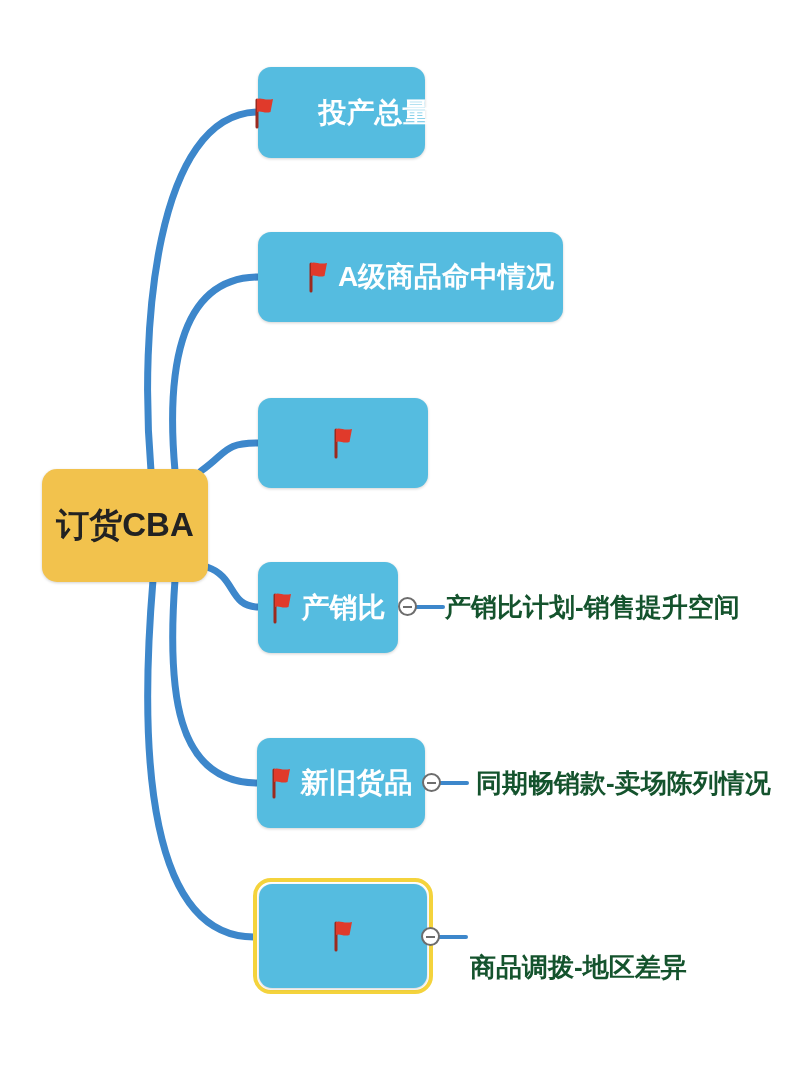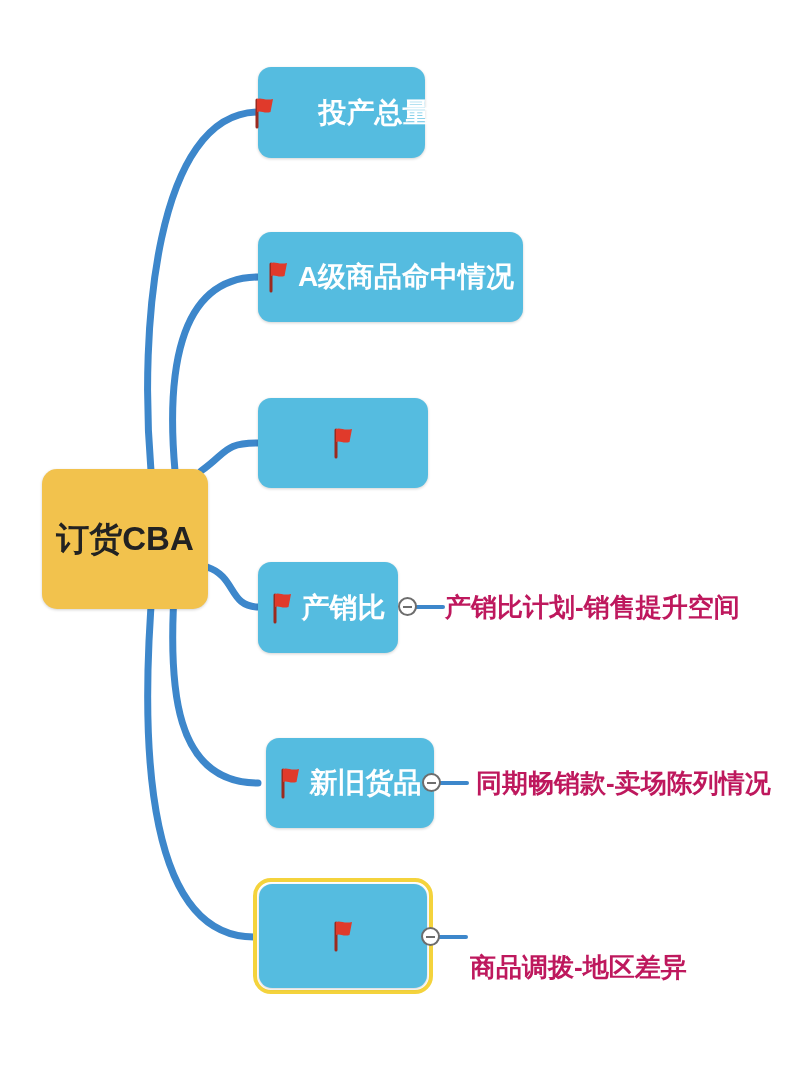--- a/index.html
+++ b/index.html
@@ -41,21 +41,21 @@
     position:absolute;width:19px;height:19px;
     background:#ffffff;
     border:2px solid #6d6d6d;border-radius:50%;
     box-sizing:border-box;
     display:flex;align-items:center;justify-content:center;
     cursor:pointer;
   }
   .collapse .minus{width:9px;height:2px;background:#6d6d6d;}
   .sublabel{
     position:absolute;height:36px;line-height:36px;
-    font-size:26px;font-weight:700;color:#be185d;
+    font-size:26px;font-weight:700;color:#14532d;
     white-space:nowrap;
   }
   .flag{flex:0 0 auto;}
 </style>
 </head>
 <body>
 
 <svg class="wires" viewBox="0 0 800 1067" xmlns="http://www.w3.org/2000/svg">
   <g fill="none" stroke="#3D87CB" stroke-width="7" stroke-linecap="round">
     <path d="M 151 471 C 139 330 155 112 259 112"></path>
@@ -65,33 +65,33 @@
     <path d="M 175 580 C 167 690 175 783 258 783"></path>
     <path d="M 153 580 C 138 760 150 937 254 937"></path>
   </g>
   <g fill="none" stroke="#3D87CB" stroke-width="4" stroke-linecap="round">
     <path d="M 416 607 L 443 607"></path>
     <path d="M 440 783 L 467 783"></path>
     <path d="M 439 937 L 466 937"></path>
   </g>
 </svg>
 
-<div class="root-topic" style="left:42px;top:469px;width:166px;height:140px;">
+<div class="root-topic" style="left:42px;top:469px;width:166px;height:113px;">
   <span>订货CBA</span>
 </div>
 
 <div class="topic" style="left:258px;top:67px;width:167px;height:91px;gap:44px;">
   <svg class="flag" width="22" height="34" viewBox="0 0 22 34">
     <path d="M4 4 L4 31" stroke="#9B2A1F" stroke-width="3" stroke-linecap="round" fill="none"></path>
     <path d="M4 3 C 8 1 12 5 20 3 L 17.5 16 C 11 18 8 14 4 16 Z" fill="#E03A2B"></path>
   </svg>
   <span>投产总量</span>
 </div>
 
-<div class="topic" style="left:258px;top:232px;width:265px;height:90px;">
+<div class="topic" style="left:258px;top:232px;width:265px;height:90px;padding-left:40px;">
   <svg class="flag" width="22" height="34" viewBox="0 0 22 34">
     <path d="M4 4 L4 31" stroke="#9B2A1F" stroke-width="3" stroke-linecap="round" fill="none"></path>
     <path d="M4 3 C 8 1 12 5 20 3 L 17.5 16 C 11 18 8 14 4 16 Z" fill="#E03A2B"></path>
   </svg>
   <span>A级商品命中情况</span>
 </div>
 
 <div class="topic" style="left:258px;top:398px;width:170px;height:90px;">
   <svg class="flag" width="22" height="34" viewBox="0 0 22 34">
     <path d="M4 4 L4 31" stroke="#9B2A1F" stroke-width="3" stroke-linecap="round" fill="none"></path>
@@ -104,21 +104,21 @@
     <path d="M4 4 L4 31" stroke="#9B2A1F" stroke-width="3" stroke-linecap="round" fill="none"></path>
     <path d="M4 3 C 8 1 12 5 20 3 L 17.5 16 C 11 18 8 14 4 16 Z" fill="#E03A2B"></path>
   </svg>
   <span>产销比</span>
 </div>
 <div class="collapse" style="left:398px;top:597px;">
   <span class="minus"></span>
 </div>
 <div class="sublabel" style="left:445px;top:589px;">产销比计划-销售提升空间</div>
 
-<div class="topic" style="left:257px;top:738px;width:168px;height:90px;margin-left:9px;">
+<div class="topic" style="left:257px;top:738px;width:168px;height:90px;">
   <svg class="flag" width="22" height="34" viewBox="0 0 22 34">
     <path d="M4 4 L4 31" stroke="#9B2A1F" stroke-width="3" stroke-linecap="round" fill="none"></path>
     <path d="M4 3 C 8 1 12 5 20 3 L 17.5 16 C 11 18 8 14 4 16 Z" fill="#E03A2B"></path>
   </svg>
   <span>新旧货品</span>
 </div>
 <div class="collapse" style="left:422px;top:773px;">
   <span class="minus"></span>
 </div>
 <div class="sublabel" style="left:476px;top:765px;">同期畅销款-卖场陈列情况</div>

